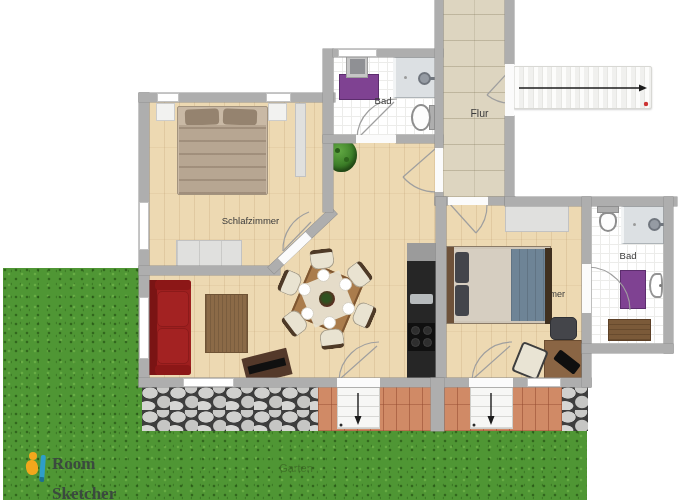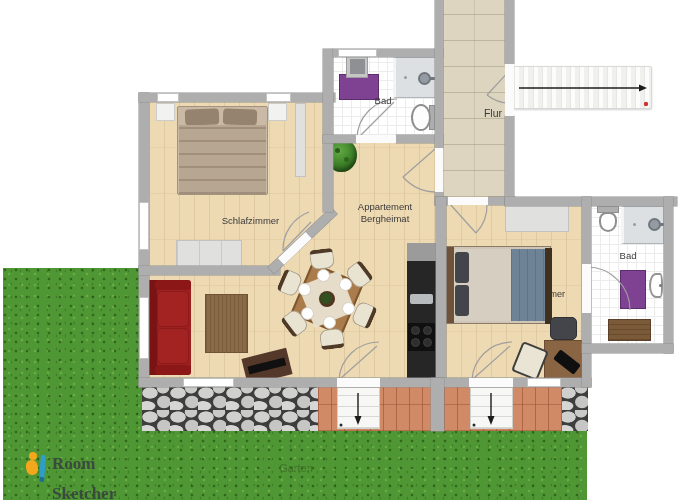--- a/index.html
+++ b/index.html
@@ -244,25 +244,21 @@
   <div class="a gap" style="left:435px;top:148px;width:8px;height:44px;"></div>
   <div class="a gap" style="left:448px;top:197px;width:40px;height:8px;"></div>
   <div class="a gap" style="left:505px;top:64px;width:9px;height:52px;"></div>
   <div class="a gap" style="left:337px;top:378px;width:43px;height:9px;"></div>
   <div class="a gap" style="left:469px;top:378px;width:44px;height:9px;"></div>
   <div class="a gap" style="left:582px;top:264px;width:9px;height:49px;"></div>
   <div class="a gap" style="left:281px;top:257px;width:38px;height:9px;transform:rotate(-43.5deg);transform-origin:left center;"></div>
 
   <div class="a rlabel" style="left:203px;top:215px;width:95px;">Schlafzimmer</div>
   <div class="a rlabel" style="left:363px;top:95px;width:40px;">Bad</div>
-  <div class="a rlabel" style="left:457px;top:107px;width:45px;font-size:10.5px;text-align:right;">Flur</div>
-  <div class="a rlabel" style="left:339px;top:201px;width:92px;line-height:11.5px;">
-    <div>Appartement</div>
-    <div>Bergheimat</div>
-  </div>
+  <div class="a rlabel" style="left:457px;top:107px;width:45px;font-size:10.5px;">Flur</div>
   <div class="a rlabel" style="left:608px;top:250px;width:40px;">Bad</div>
   <div class="a rlabel" style="left:266px;top:462px;width:60px;font-size:11px;color:#3d6b26;opacity:.85;">Garten</div>
 
   <div class="a" style="left:20px;top:448px;width:130px;height:60px;">
     <div class="a" style="left:9px;top:4px;width:8px;height:8px;background:#f2a71c;border-radius:50%;"></div>
     <div class="a" style="left:6px;top:12px;width:12px;height:15px;background:#f2a71c;border-radius:45%;transform:rotate(-10deg);"></div>
     <div class="a" style="left:20px;top:7px;width:5px;height:27px;background:#2e9ec9;border-radius:2px;border-bottom:5px solid #1b6f93;transform:rotate(4deg);"></div>
     <div class="a logo-text" style="left:32px;top:7px;">Room</div>
     <div class="a logo-text" style="left:32px;top:37px;">Sketcher</div>
   </div>

